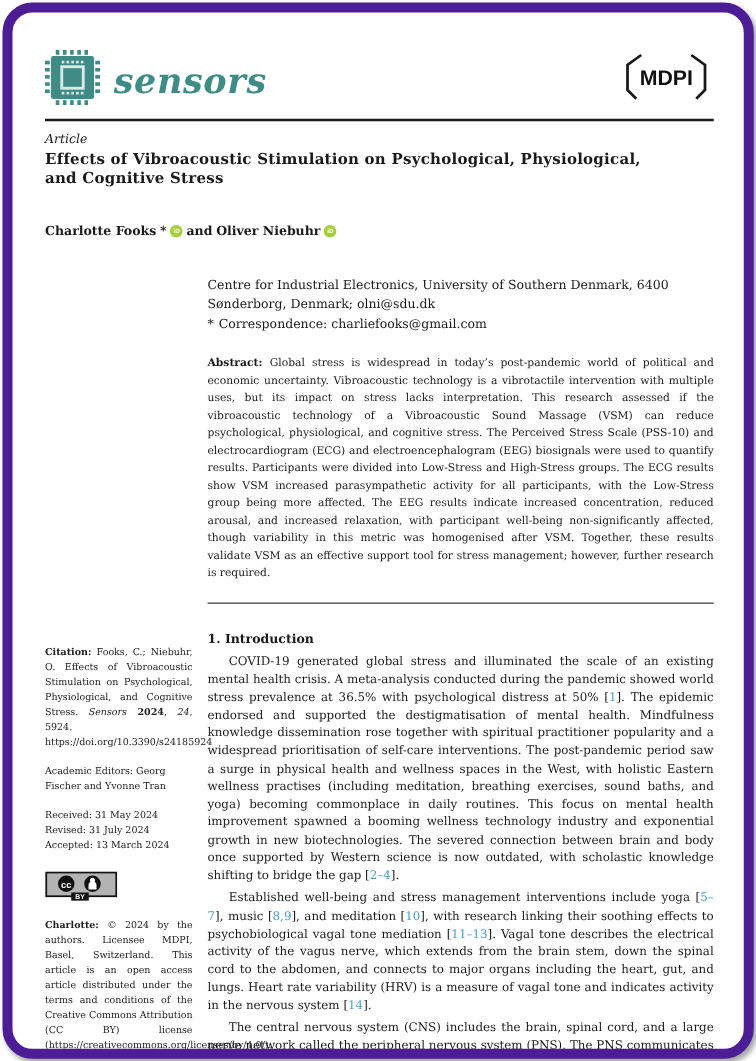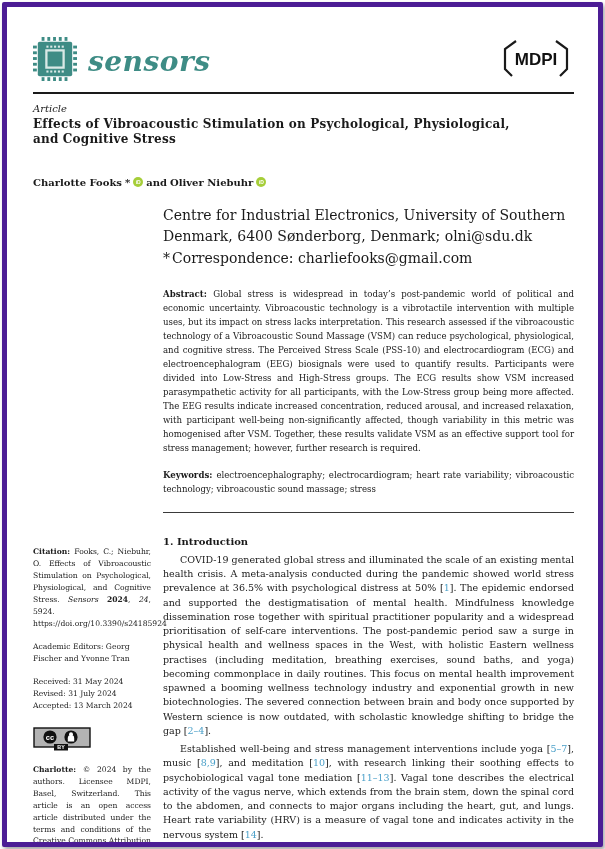--- a/index.html
+++ b/index.html
@@ -1,33 +1,33 @@
 <!DOCTYPE html>
 <html><head>
 <meta charset="utf-8">
 <style>
   html,body{margin:0;padding:0;background:#ffffff;}
   body{width:605px;height:849px;position:relative;font-family:"DejaVu Serif","Liberation Serif",serif;color:#1a1a1a;}
-  .frame{position:absolute;inset:2px;border:5px solid #4c1d95;border-radius:2px;background:#fff;overflow:hidden;box-shadow:2px 3px 4px rgba(0,0,0,.35);}
+  .frame{position:absolute;inset:2px;border:8px solid #4c1d95;border-radius:24px;background:#fff;overflow:hidden;box-shadow:2px 3px 4px rgba(0,0,0,.35);}
   .inner{height:100%;box-sizing:border-box;padding:30px 24px 13px 26px;display:flex;flex-direction:column;}
 
   
   .masthead{display:flex;justify-content:space-between;align-items:center;}
   .logo{display:flex;align-items:center;gap:11px;}
   .logo-text{font-style:italic;font-weight:bold;font-size:28px;color:#3e8c85;letter-spacing:.5px;}
   .header-rule{border:none;border-top:2px solid #1a1a1a;margin:7px 0 0 0;}
 
   .article-label{font-style:italic;font-size:10px;margin-top:9px;}
   .title{font-weight:bold;font-size:12px;line-height:1.28;margin-top:3px;max-width:505px;letter-spacing:.2px;}
   .authors{font-weight:bold;font-size:10px;margin-top:29px;display:flex;align-items:center;gap:3px;}
   .star{font-weight:bold;}
   .orcid{width:10px;height:10px;border-radius:50%;background:#a6ce39;color:#fff;font-family:"Liberation Sans",sans-serif;font-size:5px;font-weight:bold;display:inline-flex;align-items:center;justify-content:center;line-height:1;}
 
   .right-indent{margin-left:130px;}
-  .affiliation{font-size:14px;line-height:1.55;margin-top:17px;}
+  .affiliation{font-size:10px;line-height:1.55;margin-top:30px;}
   .aff-row{display:flex;}
   .aff-mark{width:9px;flex:none;}
   .abstract{font-size:8.6px;line-height:1.63;text-align:justify;margin-top:17px;}
   .keywords{font-size:8.6px;line-height:1.63;text-align:justify;margin-top:13px;}
   .kw-rule{border:none;border-top:1.4px solid #3a3a3a;margin:16px 0 0 130px;}
 
   
   .columns{display:flex;margin-top:21px;flex:1;align-items:stretch;}
   .sidebar{width:118px;flex:none;font-size:7.6px;line-height:1.58;color:#222;}
   .main{flex:1;margin-left:12px;font-size:9.5px;line-height:1.5;text-align:justify;}
@@ -123,21 +123,20 @@
 
     <div class="right-indent affiliation">
       <div>Centre for Industrial Electronics, University of Southern Denmark, 6400 Sønderborg, Denmark; olni@sdu.dk</div>
       <div class="aff-row">
         <span class="aff-mark">*</span>
         <span>Correspondence: charliefooks@gmail.com</span>
       </div>
     </div>
 
     <div class="right-indent abstract"><span class="seg-b">Abstract: </span><span>Global stress is widespread in today’s post-pandemic world of political and economic uncertainty. Vibroacoustic technology is a vibrotactile intervention with multiple uses, but its impact on stress lacks interpretation. This research assessed if the vibroacoustic technology of a Vibroacoustic Sound Massage (VSM) can reduce psychological, physiological, and cognitive stress. The Perceived Stress Scale (PSS-10) and electrocardiogram (ECG) and electroencephalogram (EEG) biosignals were used to quantify results. Participants were divided into Low-Stress and High-Stress groups. The ECG results show VSM increased parasympathetic activity for all participants, with the Low-Stress group being more affected. The EEG results indicate increased concentration, reduced arousal, and increased relaxation, with participant well-being non-significantly affected, though variability in this metric was homogenised after VSM. Together, these results validate VSM as an effective support tool for stress management; however, further research is required.</span></div>
-    <div class="right-indent keywords"><span class="seg-b">Keywords: </span><span>electroencephalography; electrocardiogram; heart rate variability; vibroacoustic technology; vibroacoustic sound massage; stress</span></div>
     <hr class="kw-rule">
 
     <div class="columns">
 
       <div class="sidebar">
 
         <p class="side-par"><span class="seg-b">Citation: </span><span>Fooks, C.; Niebuhr, O. Effects of Vibroacoustic Stimulation on Psychological, Physiological, and Cognitive Stress. </span><span class="seg-i">Sensors </span><span class="seg-b">2024</span><span>, </span><span class="seg-i">24</span><span>, 5924. https://doi.org/10.3390/s24185924</span></p>
         <p class="side-editors">Academic Editors: Georg Fischer and Yvonne Tran</p>
 
         <div class="side-dates">

